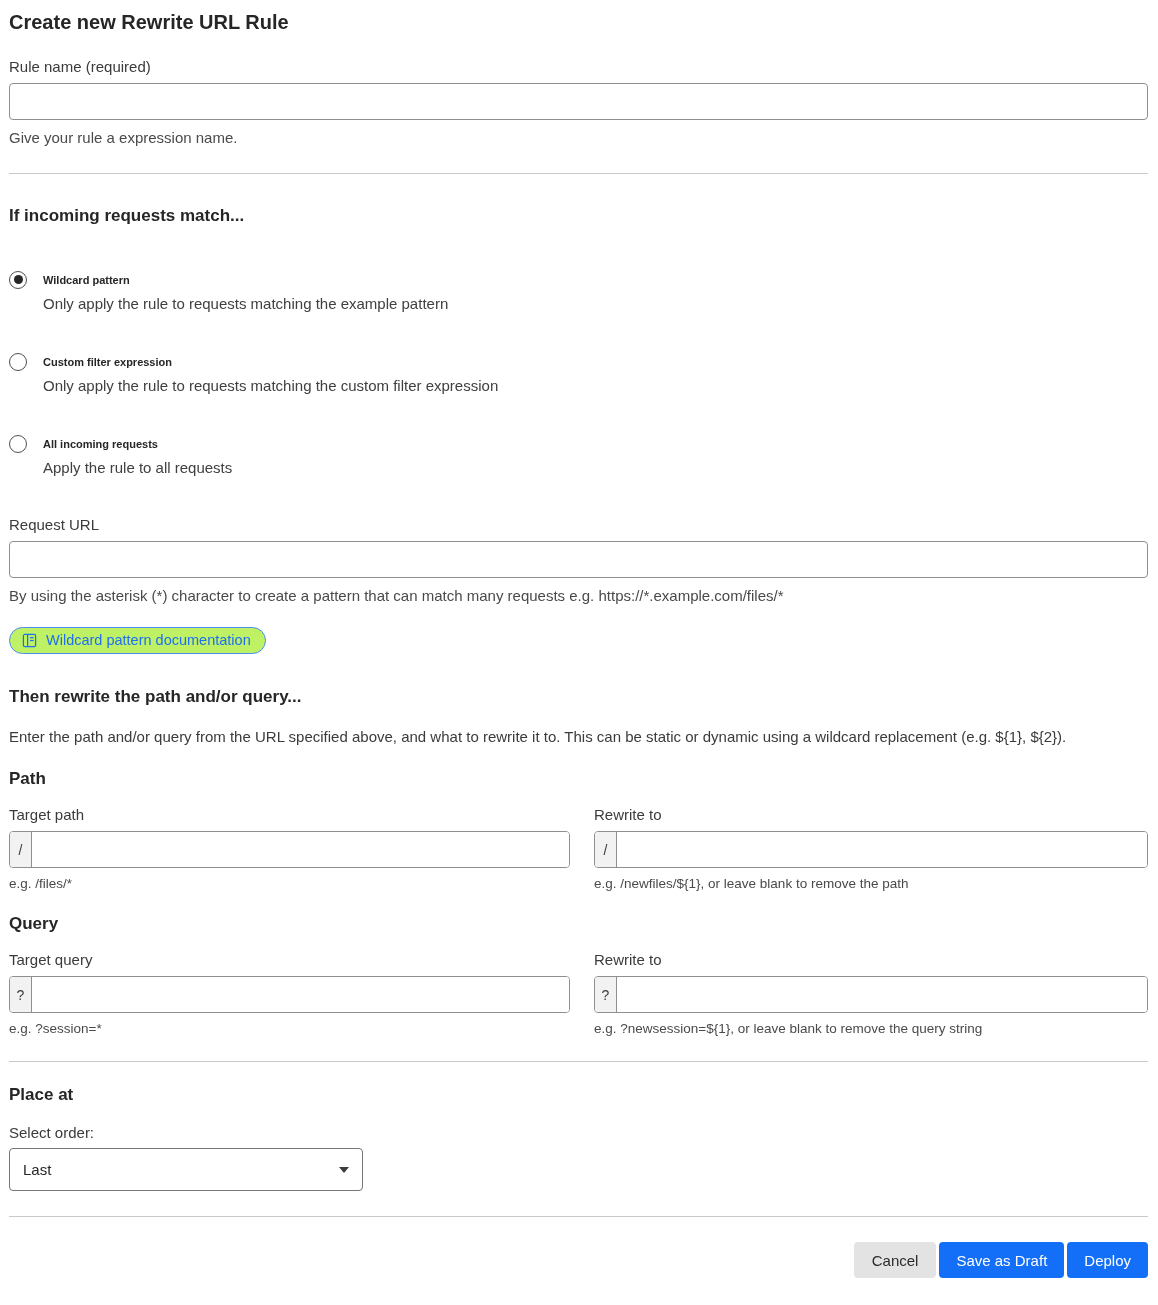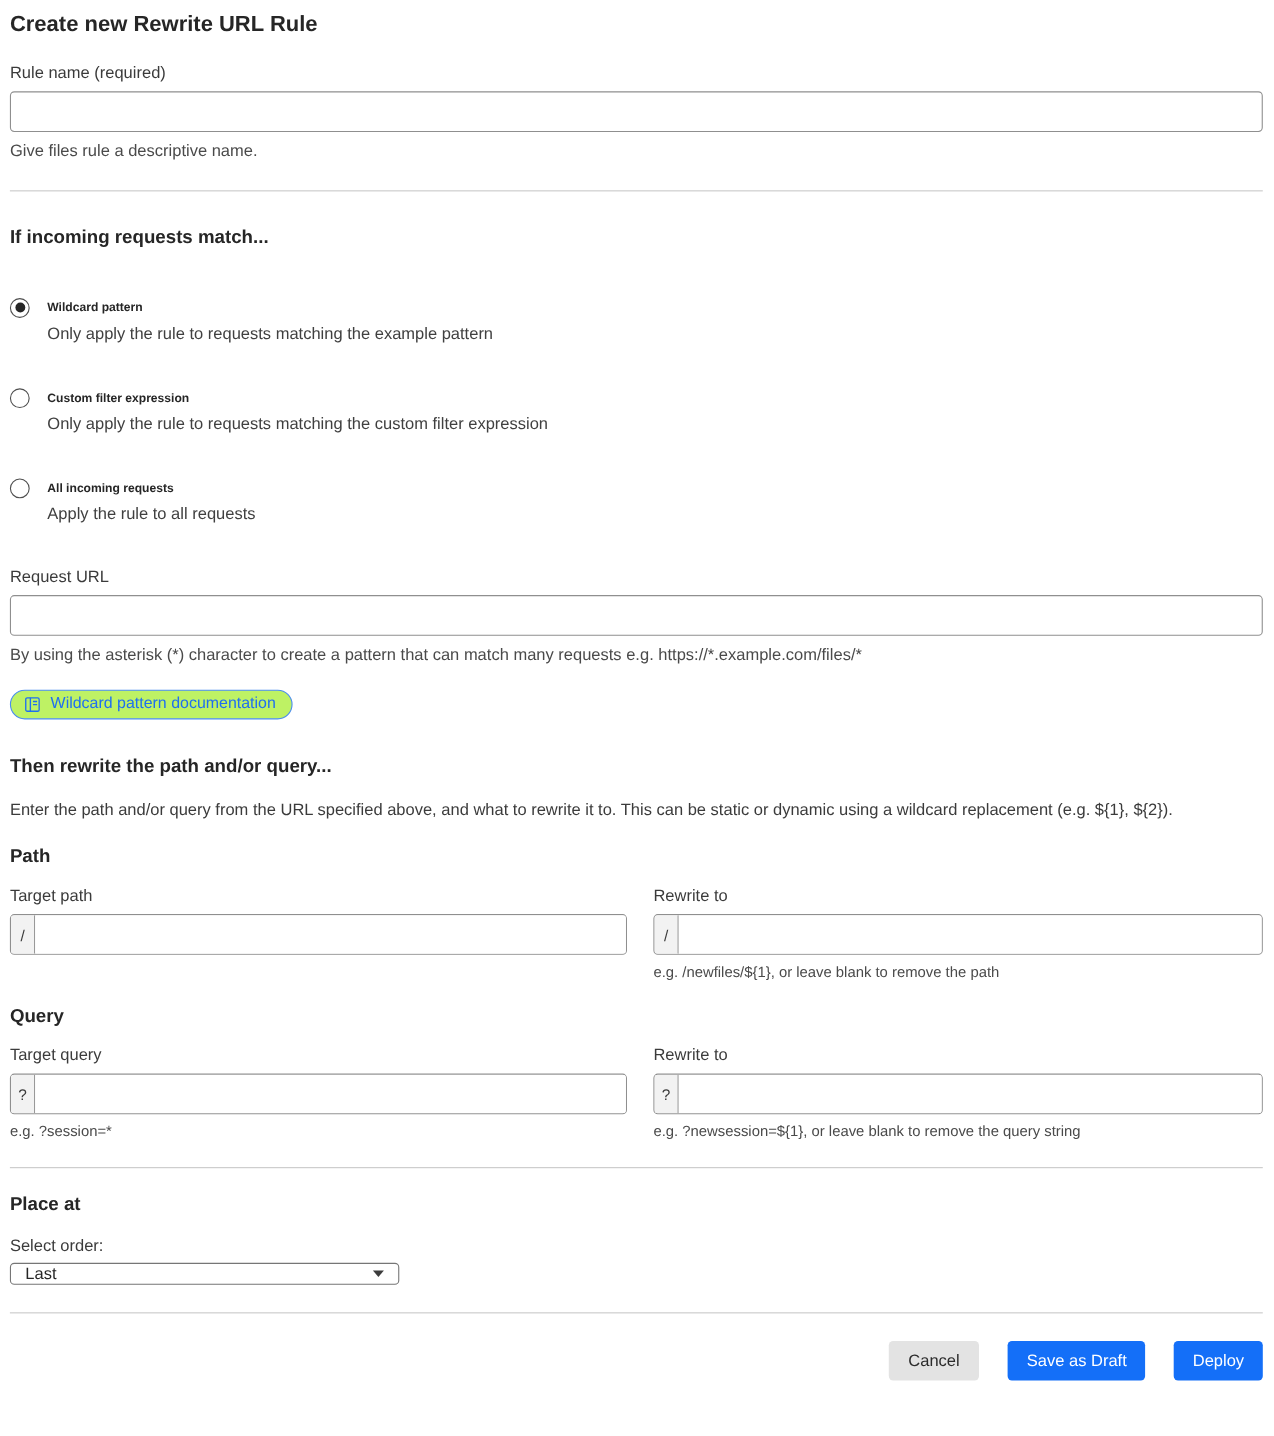--- a/index.html
+++ b/index.html
@@ -153,21 +153,21 @@
     color: #262626;
     padding: 0 8px;
     min-width: 0;
   }
   .query-heading { margin-top: 22px; }
   .divider-mid { margin-top: 34px; }
   .place-at-heading { margin-top: 24px; }
   .select-label { margin-top: 19px; margin-bottom: 7px; }
   .select-box {
     width: 354px;
-    height: 20px;
+    height: 43px;
     border: 1px solid #767676;
     border-radius: 4px;
     background: #fff;
     display: flex;
     align-items: center;
     justify-content: space-between;
     padding: 0 13px 0 13px;
     font-size: 15px;
     color: #262626;
     cursor: pointer;
@@ -176,21 +176,21 @@
     width: 0; height: 0;
     border-left: 5px solid transparent;
     border-right: 5px solid transparent;
     border-top: 6px solid #3c3c3c;
   }
   .divider-bottom { margin-top: 50px; }
   .footer-actions {
     margin-top: 25px;
     display: flex;
     justify-content: flex-end;
-    gap: 26px;
+    gap: 3px;
     padding-right: 0;
   }
   .btn {
     height: 36px;
     border: none;
     border-radius: 4px;
     font-family: "Liberation Sans", sans-serif;
     font-size: 15px;
     cursor: pointer;
     display: inline-flex;
@@ -210,21 +210,21 @@
 </style>
 </head>
 <body>
 
 
 
 <h1 class="page-title">Create new Rewrite URL Rule</h1>
 
 <label class="field-label">Rule name (required)</label>
 <input class="text-input rule-name-input" type="text" value="" style="">
-<div class="helper">Give files rule a descriptive name.</div>
+<div class="helper">Give your rule a expression name.</div>
 
 <hr class="divider">
 
 <h2 class="section-heading">If incoming requests match...</h2>
 
 <div class="radio-group">
 
   <div class="radio-option checked">
     <span class="radio-circle">
         <span class="dot"></span>
@@ -274,20 +274,21 @@
 
 <h3 class="sub-heading">Path</h3>
 
 <div class="two-col">
   <div class="col">
     <label class="field-label">Target path</label>
     <div class="input-group">
       <span class="prefix">/</span>
       <input type="text" value="" style="">
     </div>
+    <div class="helper-sm">e.g. /files/*</div>
   </div>
   <div class="col">
     <label class="field-label">Rewrite to</label>
     <div class="input-group">
       <span class="prefix">/</span>
       <input type="text" value="" style="">
     </div>
     <div class="helper-sm">e.g. /newfiles/${1}, or leave blank to remove the path</div>
   </div>
 </div>

